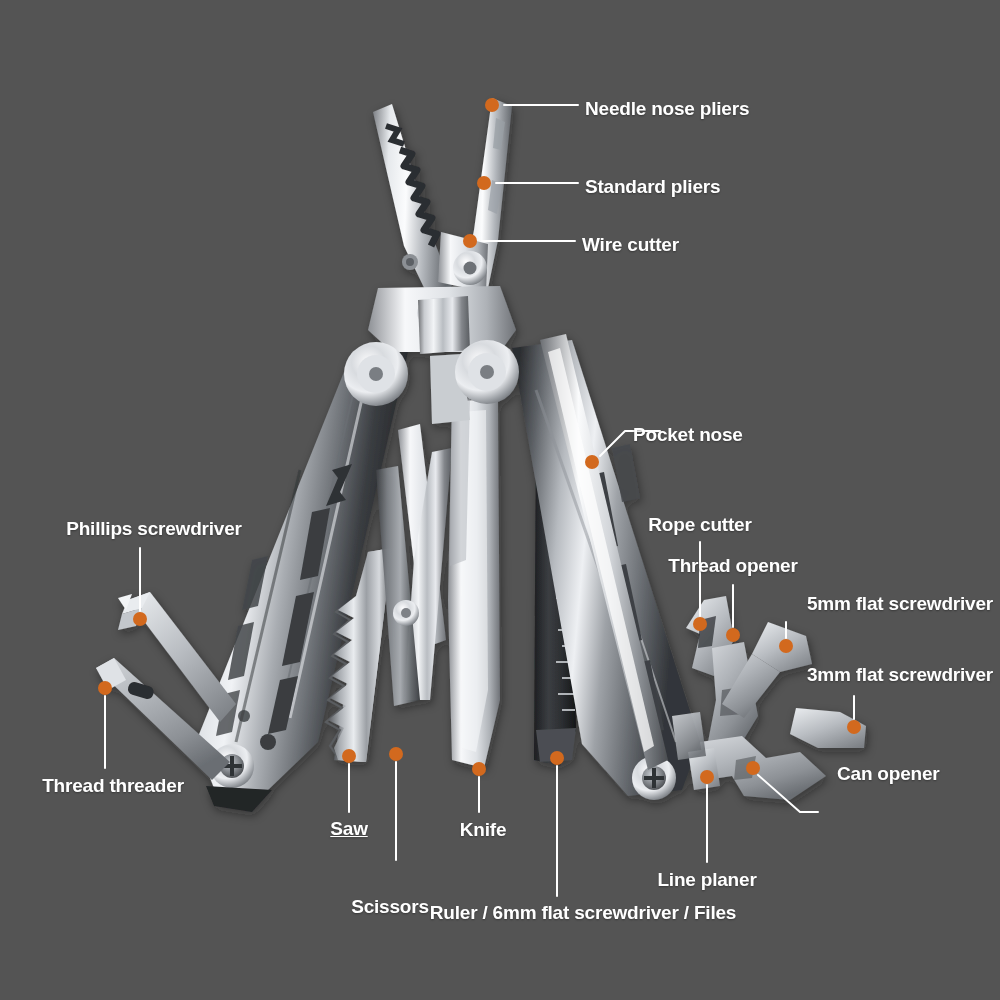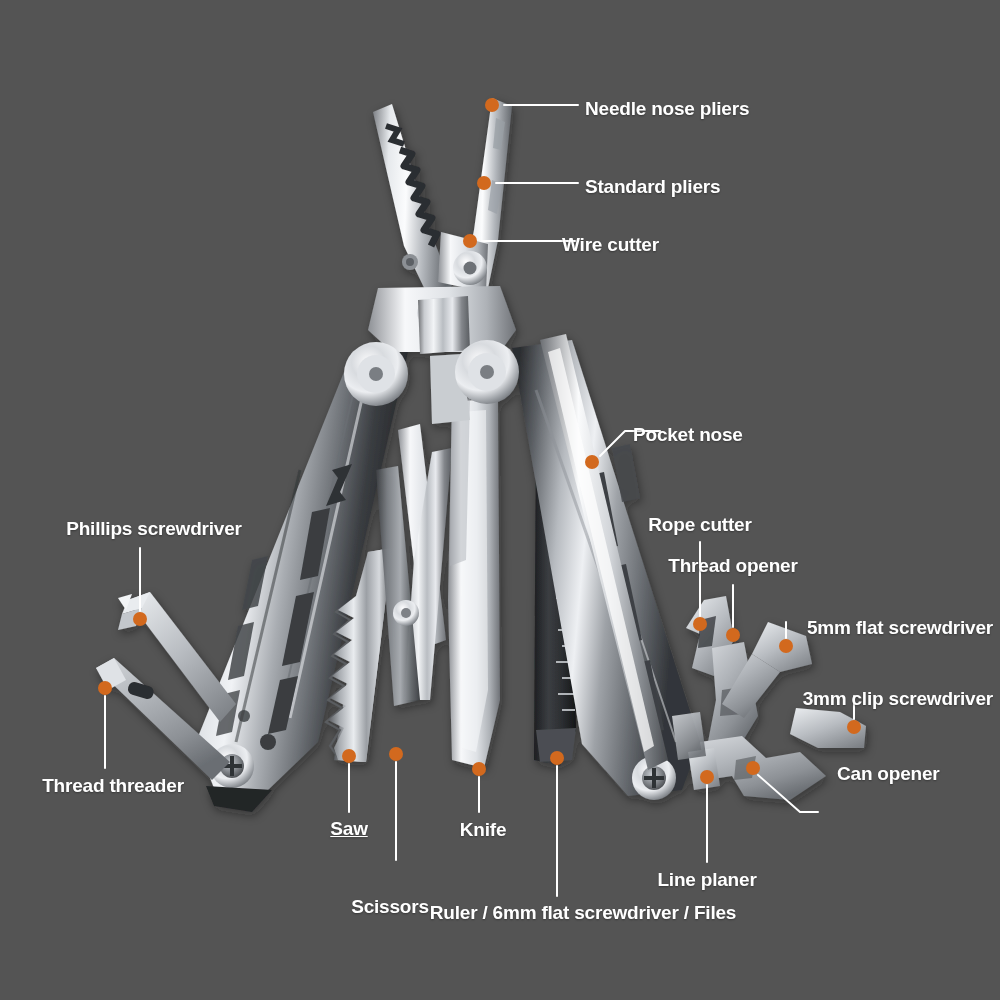--- a/index.html
+++ b/index.html
@@ -16,21 +16,21 @@
   .callout-label{
     position:absolute;
     color:#ffffff;
     font-weight:bold;
     font-size:19px;
     line-height:1;
     white-space:nowrap;
     letter-spacing:-0.2px;
     text-shadow:0 1px 2px rgba(0,0,0,.35);
   }
-  .callout-label.anchor-right{transform:translateX(-100%);margin-top:24px;}
+  .callout-label.anchor-right{transform:translateX(-100%);}
   .callout-label.anchor-center{transform:translateX(-50%);}
 </style>
 </head>
 <body>
 
 <div id="stage">
 
   <svg id="artwork" viewBox="0 0 1000 1000" aria-hidden="true">
     <defs>
       <linearGradient id="steelV" x1="0" y1="0" x2="1" y2="0">
@@ -302,26 +302,26 @@
         <circle cx="396" cy="754" r="7" fill="#D2691E"></circle>
         <circle cx="349" cy="756" r="7" fill="#D2691E"></circle>
         <circle cx="140" cy="619" r="7" fill="#D2691E"></circle>
         <circle cx="105" cy="688" r="7" fill="#D2691E"></circle>
       </g>
   </svg>
 
   <div id="labels">
       <div class="callout-label" style="left: 585px; top: 99px;">Needle nose pliers</div>
       <div class="callout-label" style="left: 585px; top: 177px;">Standard pliers</div>
-      <div class="callout-label" style="left: 562px; top: 235px;">Wire cutter</div>
+      <div class="callout-label" style="left: 582px; top: 235px;">Wire cutter</div>
       <div class="callout-label" style="left: 633px; top: 425px;">Pocket nose</div>
       <div class="callout-label anchor-center" style="left: 700px; top: 515px;">Rope cutter</div>
       <div class="callout-label anchor-center" style="left: 733px; top: 556px;">Thread opener</div>
       <div class="callout-label anchor-right" style="left: 993px; top: 594px;">5mm flat screwdriver</div>
-      <div class="callout-label anchor-right" style="left: 993px; top: 665px;">3mm clip screwdriver</div>
+      <div class="callout-label anchor-right" style="left: 993px; top: 665px;">3mm flat screwdriver</div>
       <div class="callout-label" style="left: 822px; top: 764px; margin-left: 15px;">Can opener</div>
       <div class="callout-label anchor-center" style="left: 707px; top: 870px;">Line planer</div>
       <div class="callout-label anchor-center" style="left: 583px; top: 903px;">Ruler / 6mm flat screwdriver / Files</div>
       <div class="callout-label anchor-center" style="left: 483px; top: 820px;">Knife</div>
       <div class="callout-label anchor-center" style="left: 390px; top: 868px; margin-top: 29px;">Scissors</div>
       <div class="callout-label anchor-center" style="left: 349px; top: 819px; text-decoration: underline;">Saw</div>
       <div class="callout-label anchor-center" style="left: 147px; top: 519px; margin-left: 7px;">Phillips screwdriver</div>
       <div class="callout-label anchor-center" style="left: 113px; top: 776px;">Thread threader</div>
     </div>
 </div>

